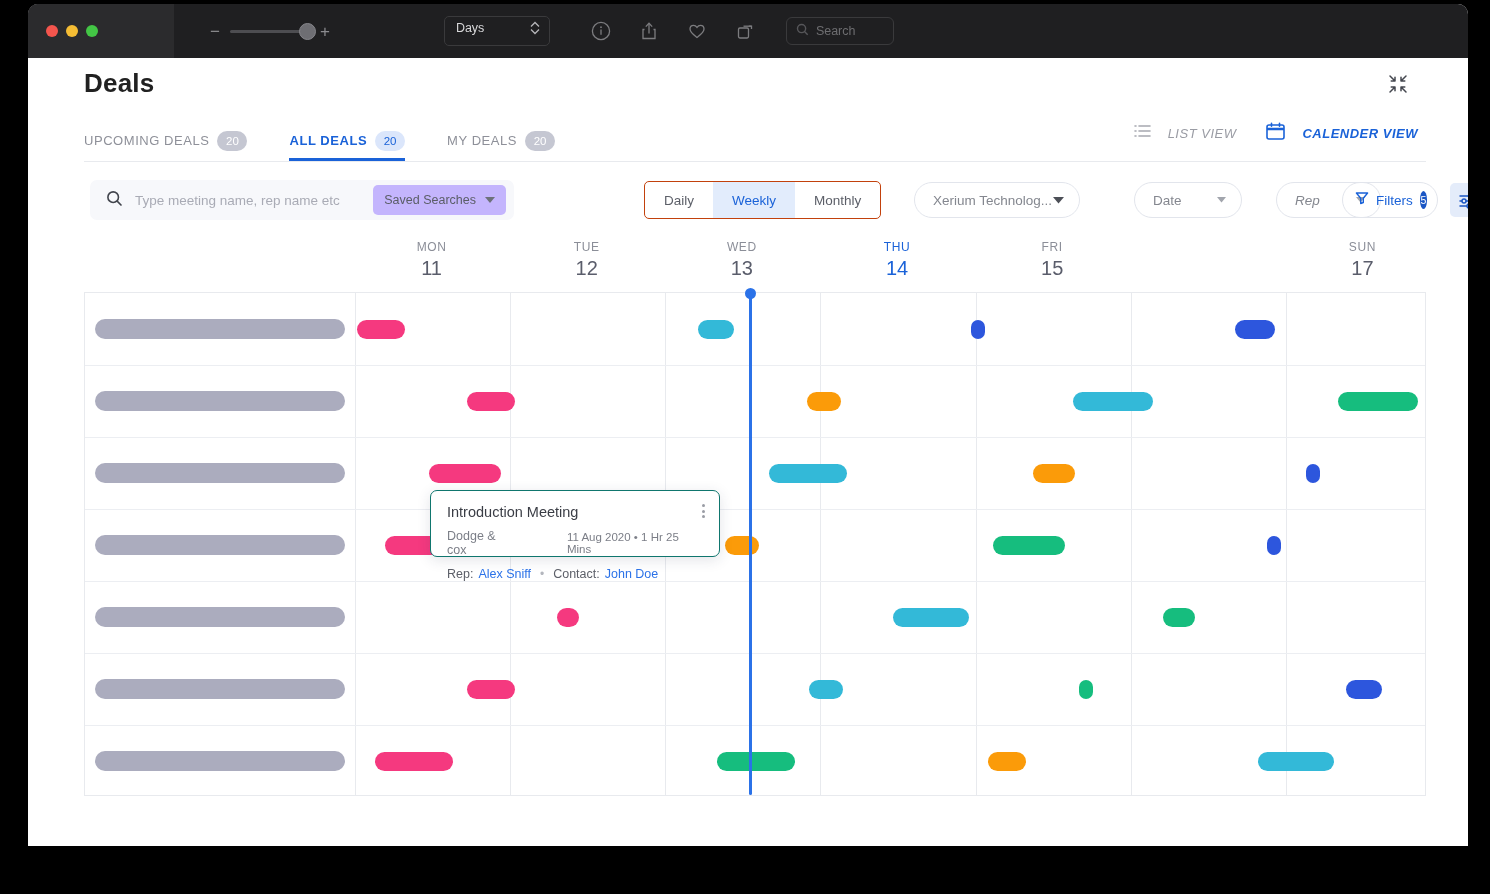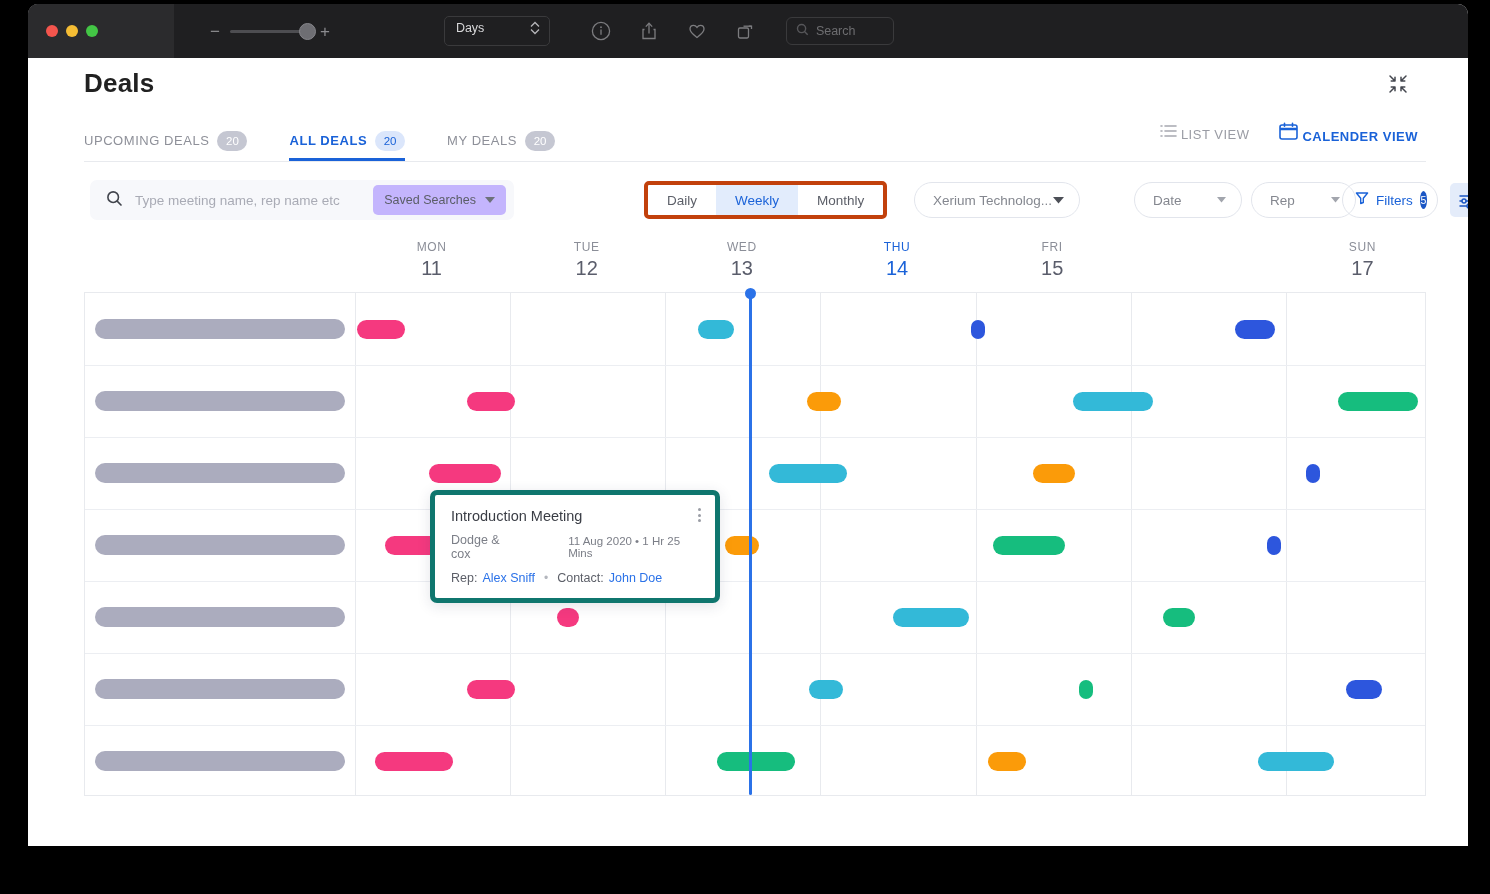--- a/index.html
+++ b/index.html
@@ -108,21 +108,21 @@
   .tab.active .tab-badge { background: #dbe6fb; color: #1a62d8; }
   .tab.active::after {
     content: ""; position: absolute; left: 0; right: 0; bottom: 0;
     height: 3px; background: #1a62d8;
   }
 
   #view-toggles {
     position: absolute; right: 8px; top: 10px;
     display: flex; align-items: center; gap: 30px;
   }
-  .view-btn { display: flex; align-items: flex-end; gap: 4px; cursor: pointer; }
+  .view-btn { display: flex; align-items: center; gap: 17px; cursor: pointer; font-style: italic; }
   .view-btn .vb-label { font-size: 13px; letter-spacing: .5px; color: #9a9ca4; }
   .view-btn.active .vb-label { color: #1a62d8; font-weight: bold; }
 
   
   #toolbar { position: relative; height: 76px; display: flex; align-items: center; }
 
   #search-wrap {
     position: absolute; left: 6px;
     width: 424px; height: 40px;
     background: #f7f8fb; border-radius: 7px;
@@ -135,39 +135,39 @@
   }
   #search-input::placeholder { color: #a9abb5; }
   #saved-searches {
     height: 30px; border-radius: 5px; background: #c4b5fd;
     display: flex; align-items: center; gap: 9px; padding: 0 11px;
     font-size: 12.5px; color: #5a5d66; cursor: pointer;
   }
 
   #range-seg {
     position: absolute; left: 560px;
-    height: 38px; border: 4px solid #c2410c; border-radius: 5px;
+    height: 38px; border: 1px solid #c2410c; border-radius: 5px;
     display: flex; overflow: hidden;
   }
   .seg {
     padding: 0 19px; display: flex; align-items: center;
     font-size: 13.5px; color: #5c5f68; cursor: pointer;
   }
   .seg.active { background: #e2ecfc; color: #1a62d8; }
 
   .pill {
     position: absolute; height: 36px;
     border: 1px solid #e2e5ec; border-radius: 18px;
     display: flex; align-items: center; justify-content: space-between;
     padding: 0 15px 0 18px; font-size: 13.5px; color: #84878f; cursor: pointer;
   }
   #company-pill { left: 830px; width: 166px; }
   #company-pill .pill-text { color: #84878f; }
   #date-pill { left: 1050px; width: 108px; }
-  #rep-pill  { left: 1167px; width: 105px; }
+  #rep-pill  { left: 1192px; width: 105px; font-style: italic; }
   .caret { color: #9b9ea6; font-size: 9px; margin-left: 8px; }
   .caret-dark { color: #4c4f57; font-size: 10px; }
 
   #filters-pill {
     position: absolute; left: 1258px; width: 96px; height: 36px;
     border: 1px solid #e2e5ec; border-radius: 18px;
     display: flex; align-items: center; gap: 7px; padding: 0 10px 0 12px;
     cursor: pointer;
   }
   #filters-pill .fl-label { font-size: 13.5px; color: #1a62d8; }
@@ -218,23 +218,23 @@
   }
   #nowdot {
     position: absolute; width: 11px; height: 11px; border-radius: 50%;
     background: #2b72e8;
   }
 
   
   #popover {
     position: absolute;
     left: 345px; top: 197px;
-    width: 290px; height: 113px;
+    width: 290px; height: 67px;
     background: #fff;
-    border: 5px solid #0f766e;
+    border: 1px solid #0f766e;
     border-radius: 7px;
     box-shadow: 0 3px 14px rgba(40,50,80,.13);
     padding: 13px 16px 0 16px;
     z-index: 40;
   }
   #pop-title { font-size: 14.5px; color: #3a3d45; }
   #pop-kebab { position: absolute; right: 14px; top: 13px; display: flex; flex-direction: column; gap: 2.5px; }
   #pop-kebab i { width: 3px; height: 3px; border-radius: 50%; background: #9a9da5; display: block; }
   #pop-meta { display: flex; align-items: center; margin-top: 9px; }
   #pop-company { font-size: 12.5px; color: #7b7e87; }

